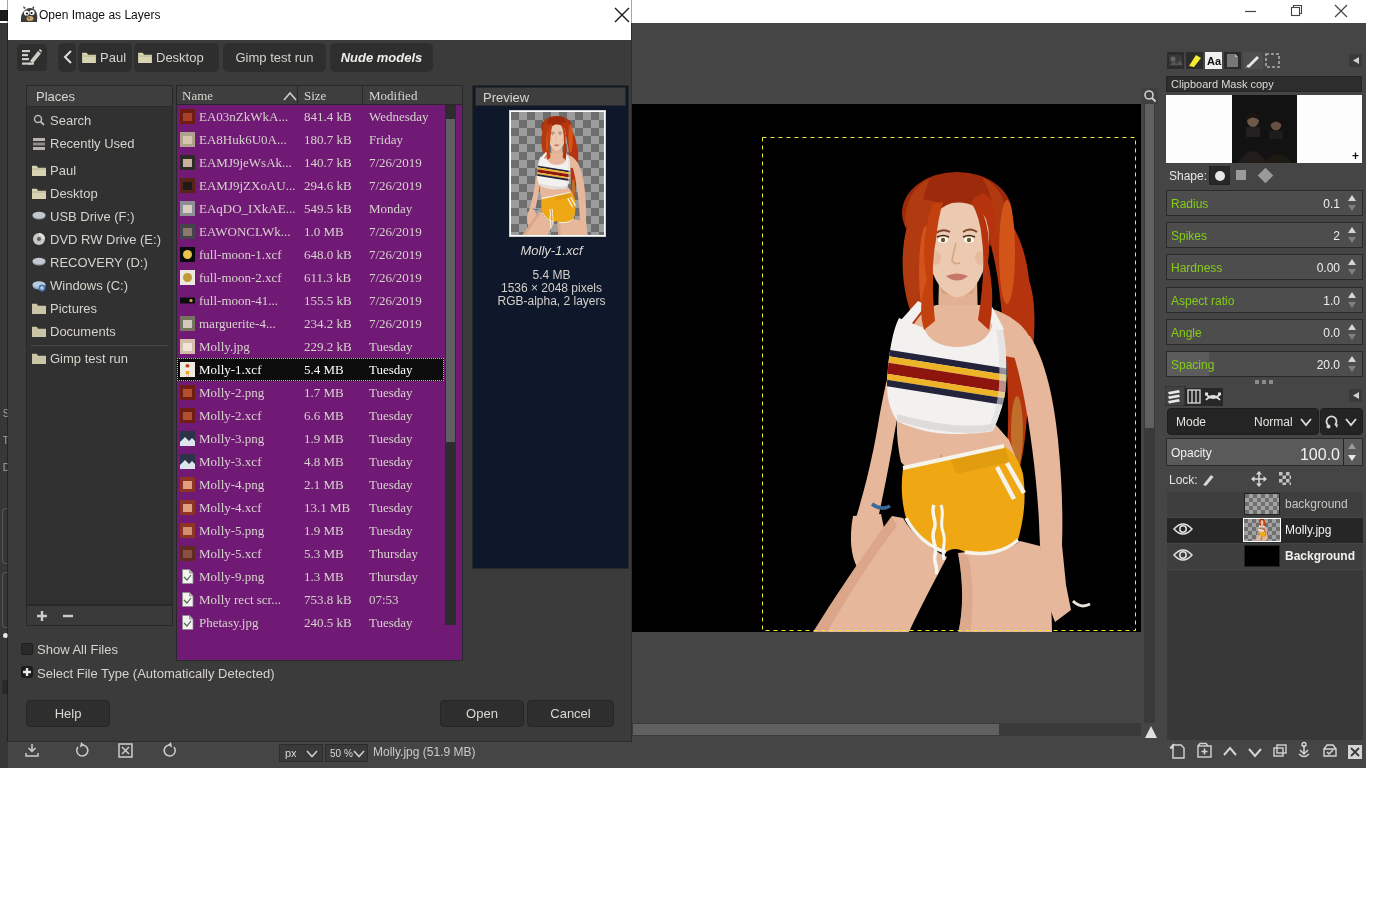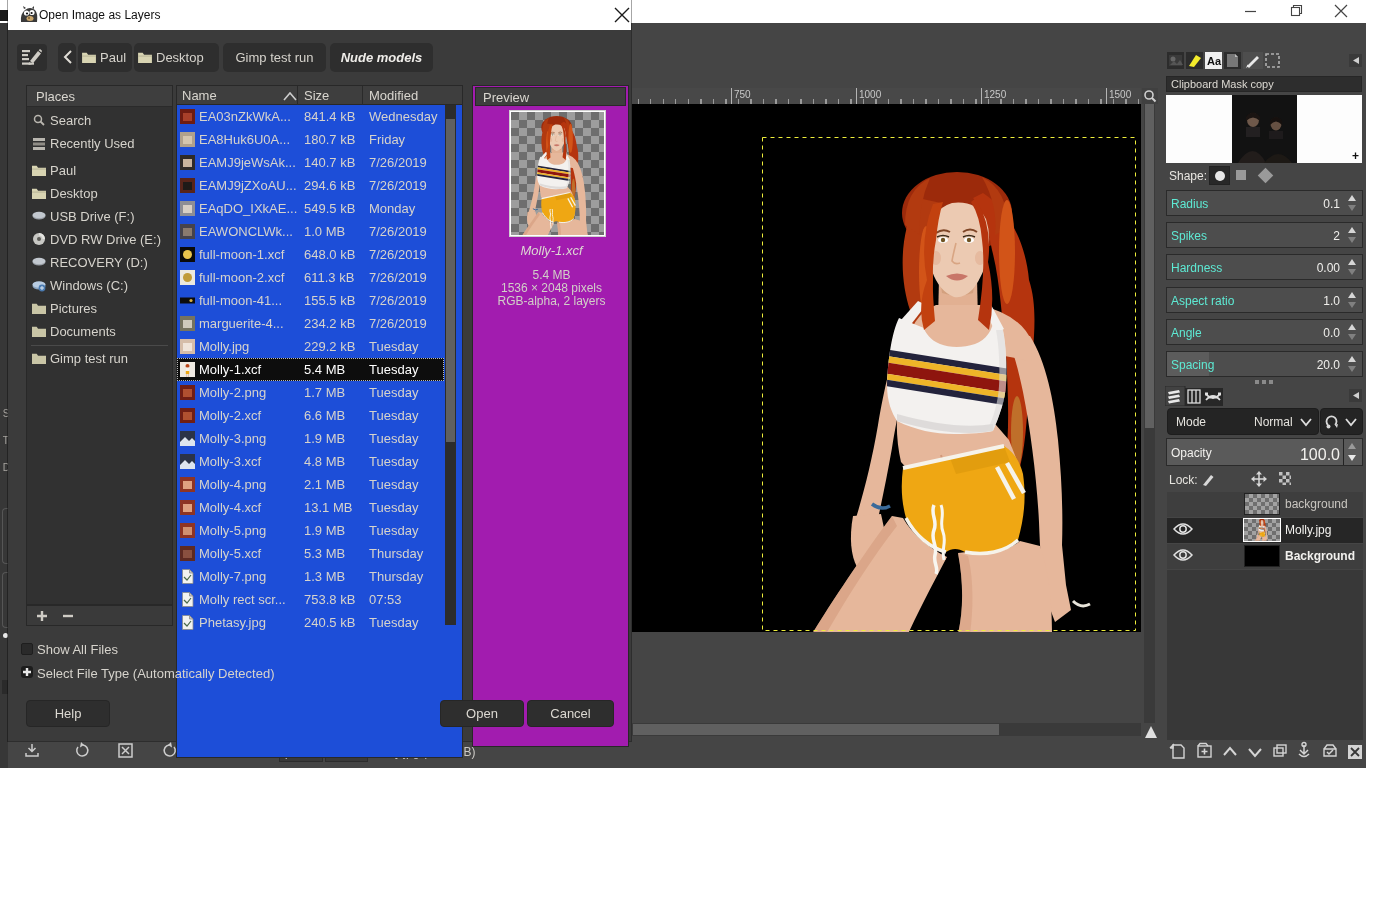--- a/index.html
+++ b/index.html
@@ -21,46 +21,46 @@
   #vsb { position:absolute; left:1144px; top:104px; width:11px; height:619px; background:#3a3a3a; }
   #vsbthumb { position:absolute; left:1px; top:0px; width:9px; height:324px; background:#606060; }
   #magbox { position:absolute; left:1142px; top:88px; width:16px; height:16px; background:#404040; }
   #navtri { position:absolute; left:1143px; top:724px; width:16px; height:16px; }
   
   #status { position:absolute; left:8px; top:741px; width:1202px; height:24px; color:#cfcfcf; font-size:12px; }
   .sdd { position:absolute; top:3px; height:18px; background:#393939; border:1px solid #2c2c2c; color:#d8d8d8; }
   
   #dock { position:absolute; left:1165px; top:46px; width:200px; height:700px; font-size:12px; color:#e4e2de; }
   .slider { position:absolute; left:1px; width:197px; height:26px; background:#4d4d4d; border:1px solid #2a2a2a; }
-  .slider .lab { position:absolute; left:4px; top:6px; font-size:12px; color:#5eead4; }
+  .slider .lab { position:absolute; left:4px; top:6px; font-size:12px; color:#84cc16; }
   .slider .val { position:absolute; right:22px; top:6px; font-size:12px; color:#f0efec; }
   .spin { position:absolute; right:2px; top:0; width:16px; height:24px; }
   .spin .u { position:absolute; left:4px; top:4px; width:0; height:0; border-left:4px solid transparent; border-right:4px solid transparent; border-bottom:6px solid #d6d6d6; }
   .spin .d { position:absolute; left:4px; bottom:4px; width:0; height:0; border-left:4px solid transparent; border-right:4px solid transparent; border-top:6px solid #808080; }
   
   .eyewrap { position:absolute; left:6px; top:4px; width:20px; height:14px; }
   
   #dlg { position:absolute; left:8px; top:0; width:623px; height:741px; background:#3b3b3b; box-shadow:0 0 0 1px rgba(0,0,0,.35); }
-  #dtitle { position:absolute; left:0; top:0; width:623px; height:30px; background:#fff; color:#000; }
+  #dtitle { position:absolute; left:0; top:0; width:623px; height:40px; background:#fff; color:#000; }
   #dtitle .t { position:absolute; left:31px; top:8px; font-size:12px; color:#101010; }
   .crumbbtn { position:absolute; top:43px; height:29px; line-height:29px; background:#2e2e2e; border-radius:5px; color:#d6d3cc; font-size:13px; }
   #places { position:absolute; left:18px; top:85px; width:147px; height:520px; background:#313131; border:1px solid #282828; }
   #plusminus { position:absolute; left:18px; top:605px; width:147px; height:21px; background:#3a3a3a; border:1px solid #282828; }
   .pitem { position:absolute; left:0; width:145px; height:23px; }
   .pitem .txt { position:absolute; left:23px; top:4px; font-size:13px; color:#d6d3cc; white-space:nowrap; }
   .pitem .ic { position:absolute; left:5px; top:4px; width:14px; height:14px; }
-  #flist { position:absolute; left:168px; top:85px; width:287px; height:673px; background:#1d4ed8; border:1px solid #282828; overflow:hidden; }
+  #flist { position:absolute; left:168px; top:85px; width:287px; height:576px; background:#701a75; border:1px solid #282828; overflow:hidden;font-family:Liberation Serif, serif; }
   #fhead { position:absolute; left:0; top:0; width:285px; height:19px; background:#3e3e3e; border-bottom:1px solid #282828; color:#d9d6cf; font-size:13px; }
   .frow { position:absolute; left:0; width:267px; height:23px; font-size:13px; color:#d6d3cc; }
   .frow .nm { position:absolute; left:22px; top:4px; white-space:nowrap; }
   .frow .sz { position:absolute; left:127px; top:4px; }
   .frow .md { position:absolute; left:192px; top:4px; }
   .frow .ic { position:absolute; left:3px; top:4px; width:15px; height:15px; }
   #fvsb { position:absolute; left:268px; top:19px; width:11px; height:520px; background:#2c2c2c; }
-  #preview { position:absolute; left:464px; top:85px; width:157px; height:662px; background:#a21caf; border:1px solid #282828;text-decoration:underline; }
+  #preview { position:absolute; left:464px; top:85px; width:157px; height:484px; background:#0f172a; border:1px solid #282828;text-decoration:underline; }
   .btn { position:absolute; top:700px; height:27px; background:#2e2e2e; border:1px solid #262626; border-radius:4px; color:#dcd9d2; font-size:13px; text-align:center; line-height:25px; }
   .chklab { position:absolute; font-size:13px; color:#d6d3cc; }
 </style>
 </head>
 <body>
 <div id="page">
 
   <div id="win">
     <div id="wtitle"></div>
     <div class="abs" style="left:0;top:10px;width:8px;height:11px;background:#1a1a1a;"></div>
@@ -72,30 +72,20 @@
       <path d="M105 5 l12 12 M117 5 l-12 12" stroke="#444" stroke-width="1.2"></path>
     </svg>
 
     <div class="abs" style="left:0;top:23px;width:8px;height:745px;background:#373737;"></div>
     <div class="abs" style="left:0;top:400px;width:8px;height:90px;font-size:10px;color:#a8a5a0;line-height:27px;">&nbsp;S<br>&nbsp;T<br>&nbsp;D</div>
     <div class="abs" style="left:2px;top:508px;width:6px;height:56px;border:1px solid #565656;border-right:none;border-radius:4px 0 0 4px;"></div>
     <div class="abs" style="left:2px;top:572px;width:6px;height:56px;border:1px solid #565656;border-right:none;border-radius:4px 0 0 4px;"></div>
     <div class="abs" style="left:3px;top:633px;width:5px;height:5px;background:#e8e8e8;border-radius:50%;"></div>
     <div class="abs" style="left:2px;top:680px;width:6px;height:14px;background:#2a2a2a;"></div>
 
-    <div id="ruler">
-      <div class="rtick" style="left:99px"></div>
-        <div class="rnum" style="left:102px">750</div>
-      <div class="rtick" style="left:224px"></div>
-        <div class="rnum" style="left:227px">1000</div>
-      <div class="rtick" style="left:349px"></div>
-        <div class="rnum" style="left:352px">1250</div>
-      <div class="rtick" style="left:474px"></div>
-        <div class="rnum" style="left:477px">1500</div>
-    </div>
     <div id="magbox">
       <svg width="16" height="16" viewBox="0 0 16 16">
           <circle cx="7" cy="7" r="4" fill="none" stroke="#cfcfcf" stroke-width="1.6"></circle>
           <line x1="10" y1="10" x2="13.5" y2="13.5" stroke="#cfcfcf" stroke-width="2"></line>
         </svg>
     </div>
 
     <div id="canvas">
       <svg id="figsvg" width="509" height="528" viewBox="632 104 509 528" style="position:absolute;left:0;top:0">
         <g id="molly">
@@ -779,21 +769,21 @@
               <span class="nm">Molly-5.xcf</span>
               <span class="sz">5.3 MB</span>
               <span class="md">Thursday</span>
             </div>
           <div class="frow" style="top:479px;">
               <svg class="ic" viewBox="0 0 15 15">
                 <path d="M2.5 0.5 h7 l3.5 3.5 v10.5 h-10.5 z" fill="#f2f2f0" stroke="#8a8a8a" stroke-width="0.8"></path>
                 <path d="M9.5 0.5 v3.5 h3.5 z" fill="#c8c8c6" stroke="#8a8a8a" stroke-width="0.8"></path>
                 <path d="M4 8 l3 3 4 -5" stroke="#4a6a4a" stroke-width="1.2" fill="none"></path>
               </svg>
-              <span class="nm">Molly-7.png</span>
+              <span class="nm">Molly-9.png</span>
               <span class="sz">1.3 MB</span>
               <span class="md">Thursday</span>
             </div>
           <div class="frow" style="top:502px;">
               <svg class="ic" viewBox="0 0 15 15">
                 <path d="M2.5 0.5 h7 l3.5 3.5 v10.5 h-10.5 z" fill="#f2f2f0" stroke="#8a8a8a" stroke-width="0.8"></path>
                 <path d="M9.5 0.5 v3.5 h3.5 z" fill="#c8c8c6" stroke="#8a8a8a" stroke-width="0.8"></path>
                 <path d="M4 8 l3 3 4 -5" stroke="#4a6a4a" stroke-width="1.2" fill="none"></path>
               </svg>
               <span class="nm">Molly rect scr...</span>

